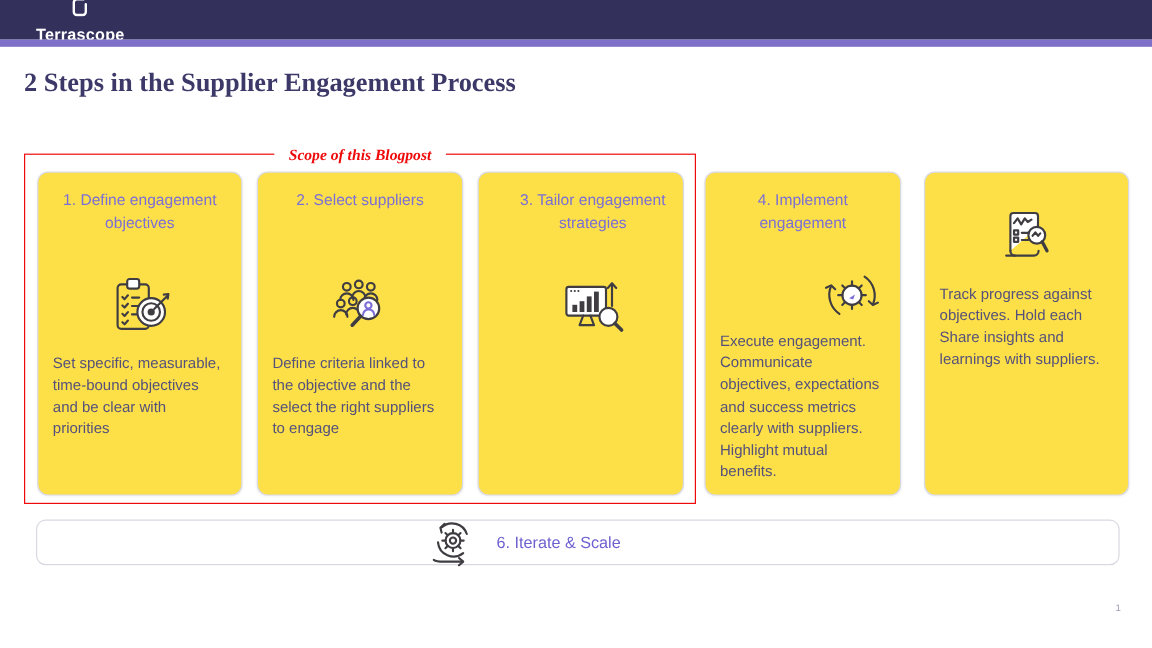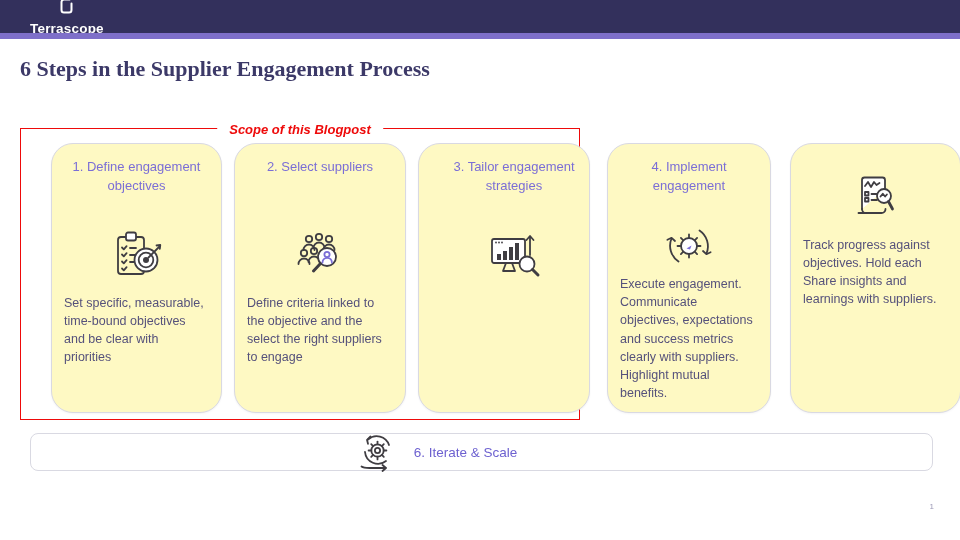--- a/index.html
+++ b/index.html
@@ -17,27 +17,27 @@
 
   
   .page-title { position:absolute; left:20px; top:56px; font-family:"Liberation Serif", serif;
     font-weight:700; font-size:22px; color:#3c3968; }
 
   
   .scope-box { position:absolute; left:20px; top:128px; width:560px; height:292px;
     border:1.6px solid #ee0a0a; box-sizing:border-box; }
   .scope-label { position:absolute; top:0; left:50%; transform:translate(-50%,-50%);
     background:#ffffff; padding:0 12px; color:#ee0a0a; font-weight:700; font-style:italic;
-    font-size:13px; white-space:nowrap; }
-
-  
-  .card { position:absolute; top:143px; width:171px; height:270px; background:#fef9c3;
-    border:1px solid #d9d9e2; border-radius:22px; box-sizing:border-box;
+    font-size:13px; white-space:nowrap;font-family:Liberation Serif, serif; }
+
+  
+  .card { position:absolute; top:143px; width:171px; height:270px; background:#fde047;
+    border:1px solid #d9d9e2; border-radius:9px; box-sizing:border-box;
     padding:14px 12px 10px; display:flex; flex-direction:column;
-    box-shadow:0 1px 2px rgba(40,40,70,.05);margin-left:20px; }
+    box-shadow:0 1px 2px rgba(40,40,70,.05); }
   .card-title { color:#7b6ed6; font-size:13px; line-height:1.45; text-align:center; min-height:58px; }
   .card-icon { height:78px; display:flex; align-items:center; justify-content:center; }
   .card-desc { color:#55517b; font-size:12.5px; line-height:1.45; }
 
   
   .iterate-card { position:absolute; left:30px; top:433px; width:903px; height:38px;
     background:#ffffff; border:1px solid #d9d9e2; border-radius:8px; box-sizing:border-box;
     display:flex; align-items:center; justify-content:center; }
   .iterate-inner { display:flex; align-items:center; gap:14px; transform:translateX(-45px); }
   .iterate-label { color:#6d61d0; font-size:13.5px; }
@@ -54,21 +54,21 @@
     <span style="display:flex;">
       <svg width="13" height="16" viewBox="0 0 13 16">
         <path d="M9.5 1.5 H4 a2.5 2.5 0 0 0 -2.5 2.5 v8 a2.5 2.5 0 0 0 2.5 2.5 h5 a2.5 2.5 0 0 0 2.5 -2.5 V5.5" fill="none" stroke="#ffffff" stroke-width="2" stroke-linecap="round"></path>
       </svg>
     </span>
     <span>Terrascope</span>
   </div>
 </div>
 <div class="header-accent"></div>
 
-<div class="page-title">6 Steps in the Supplier Engagement Process</div>
+<div class="page-title">2 Steps in the Supplier Engagement Process</div>
 
 <div class="scope-box">
   <div class="scope-label">Scope of this Blogpost</div>
 </div>
 
 <div class="card" style="left:31px;">
   <div class="card-title">1. Define engagement objectives</div>
   <div class="card-icon">
     <svg class="icon-svg" width="56" height="56" viewBox="0 0 56 56">
       <rect x="9" y="10" width="26" height="37" rx="3"></rect>
@@ -127,21 +127,21 @@
       <rect x="17" y="24" width="4" height="9" fill="#3f3d42" stroke="none"></rect>
       <rect x="23" y="20" width="4" height="13" fill="#3f3d42" stroke="none"></rect>
       <rect x="29" y="16" width="4" height="17" fill="#3f3d42" stroke="none"></rect>
       <path d="M20 36l-3 8h12l-3-8"></path>
       <circle cx="41" cy="37" r="7.5" fill="#ffffff"></circle>
       <line x1="46.5" y1="42.5" x2="52" y2="48" stroke-width="3"></line>
     </svg>
   </div>
 </div>
 
-<div class="card" style="left:587px; width:164px;">
+<div class="card" style="left:587px; width:164px;align-items:flex-end;">
   <div class="card-title">4. Implement engagement</div>
   <div class="card-icon">
     <svg class="icon-svg" width="56" height="56" viewBox="0 0 56 56">
       <path d="M38.5 12.5a19 19 0 0 1 7 23"></path>
         <path d="M42 33l3.4 3.2 4.2-2"></path>
       <path d="M17.5 43.5a19 19 0 0 1 -7 -23"></path>
         <path d="M14 23l-3.4-3.2-4.2 2"></path>
       <circle cx="28" cy="28" r="8" fill="#ffffff"></circle>
       <line x1="36" y1="28" x2="39.5" y2="28"></line>
         <line x1="20" y1="28" x2="16.5" y2="28"></line>

